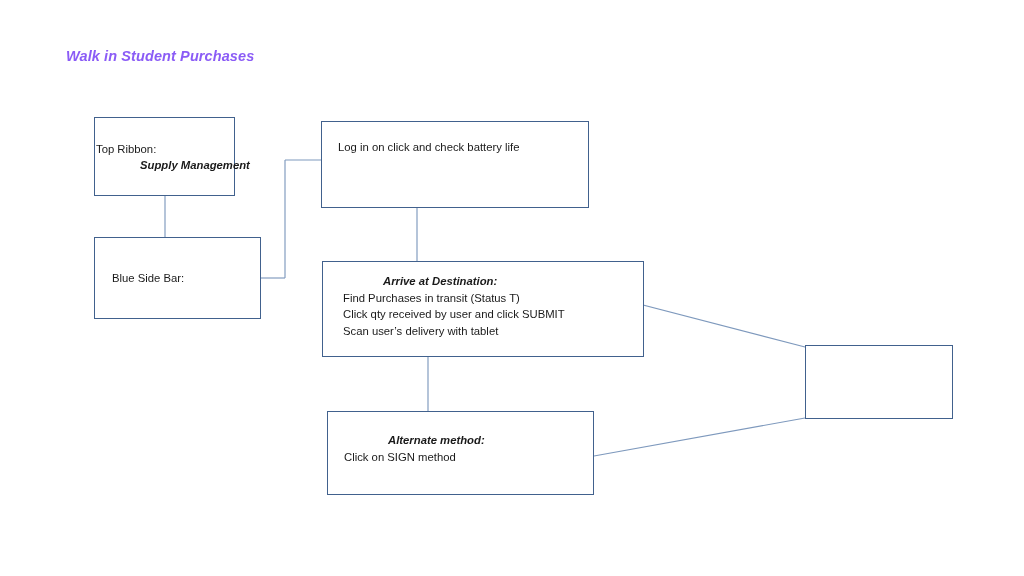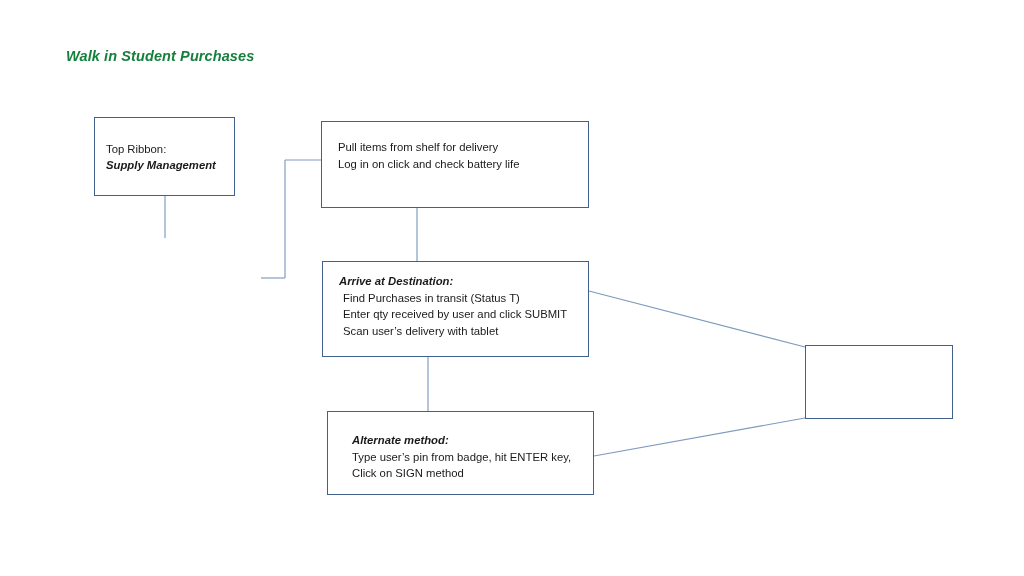--- a/index.html
+++ b/index.html
@@ -15,50 +15,51 @@
     font-family: "Liberation Sans", sans-serif;
     overflow: hidden;
   }
   .title {
     position: absolute;
     left: 66px;
     top: 48px;
     font-size: 14.5px;
     font-weight: bold;
     font-style: italic;
-    color: #15803d;
+    color: #8b5cf6;
     letter-spacing: 0.1px;
     white-space: nowrap;
   }
   .node {
     position: absolute;
     box-sizing: border-box;
     background: #ffffff;
     border: 1.6px solid #41618d;
     z-index: 3;
   }
   .node .body {
     position: absolute;
-    left: 11px;
+    left: 1px;
     right: 6px;
     font-size: 11.3px;
     color: #1a1a1a;
     line-height: 16.5px;
   }
   .node .body.top {
     top: 14px;
   }
   .node .body.mid {
     top: 50%;
     transform: translateY(-50%);
   }
   .hdr {
     font-weight: bold;
     font-style: italic;
     display: block;
+    margin-left: 44px;
   }
   .ln {
     display: block;
     white-space: nowrap;
   }
   .indent {
     padding-left: 4px;
   }
   svg.links {
     position: absolute;
@@ -97,41 +98,44 @@
     <line x1="594" y1="456" x2="805" y2="418"></line>
   </svg>
 
   <div class="node" style="left:94px; top:117px; width:141px; height:79px;">
     <div class="body mid">
       <span class="ln">Top Ribbon:</span>
       <span class="ln hdr">Supply Management</span>
     </div>
   </div>
 
+  <div class="node" style="left:94px; top:237px; width:167px; height:82px;">
+    <div class="body mid" style="left:17px;">
+      <span class="ln">Blue Side Bar:</span>
+    </div>
+  </div>
 
   <div class="node" style="left:321px; top:121px; width:268px; height:87px;">
     <div class="body top" style="top:17px; left:16px;">
-      <span class="ln">Pull items from shelf for delivery</span>
       <span class="ln">Log in on click and check battery life</span>
     </div>
   </div>
 
-  <div class="node" style="left:322px; top:261px; width:267px; height:96px;">
+  <div class="node" style="left:322px; top:261px; width:322px; height:96px;">
     <div class="body top" style="top:11px; left:16px;">
       <span class="ln hdr">Arrive at Destination:</span>
       <span class="ln indent">Find Purchases in transit (Status T)</span>
-      <span class="ln indent">Enter qty received by user and click SUBMIT</span>
+      <span class="ln indent">Click qty received by user and click SUBMIT</span>
       <span class="ln indent">Scan user’s delivery with tablet</span>
     </div>
   </div>
 
   <div class="node" style="left:327px; top:411px; width:267px; height:84px;">
-    <div class="body top" style="top:20px; left:24px;">
+    <div class="body top" style="top:20px; left:16px;">
       <span class="ln hdr">Alternate method:</span>
-      <span class="ln">Type user’s pin from badge, hit ENTER key,</span>
       <span class="ln">Click on SIGN method</span>
     </div>
   </div>
 
   <div class="node" style="left:805px; top:345px; width:148px; height:74px;">
     <div class="body mid"></div>
   </div>
 
 </div>
 

